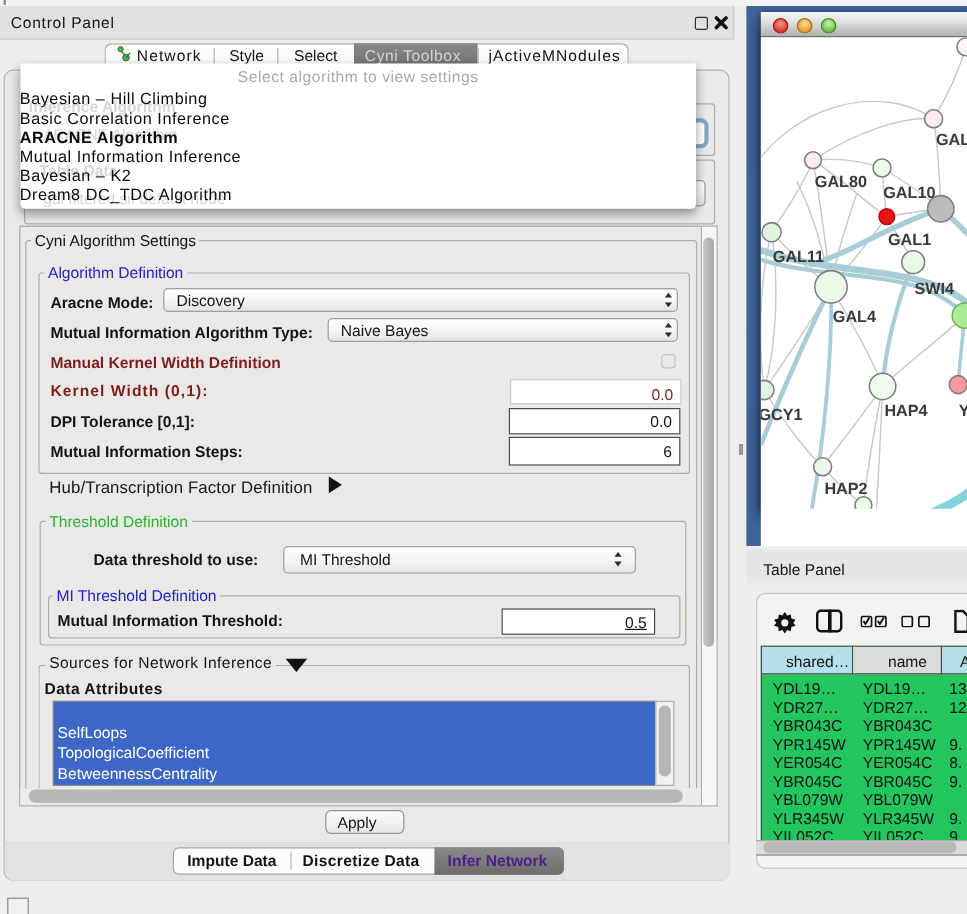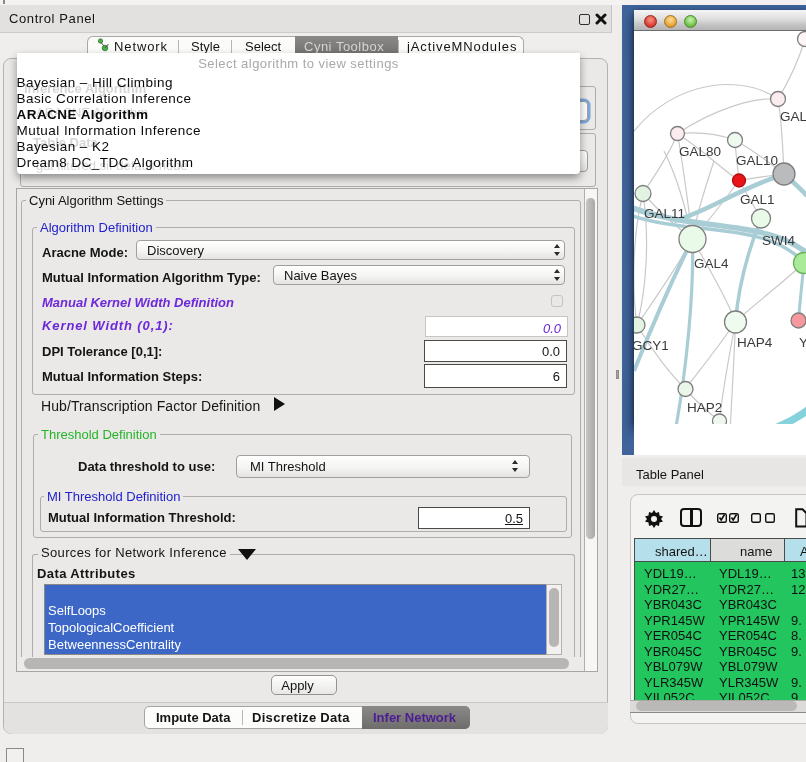--- a/index.html
+++ b/index.html
@@ -1,20 +1,20 @@
 <!DOCTYPE html>
 <html><head>
 <meta charset="utf-8">
 <style>
 html,body{margin:0;padding:0;}
 body{width:806px;height:762px;overflow:hidden;background:#efeeec;font-family:"Liberation Sans",sans-serif;position:relative;}
 .ab{position:absolute;}
 .t13{font-size:13px;line-height:14px;color:#141414;white-space:nowrap;}
 .b{font-weight:bold;}
-.gray{color:#6d28d9;font-style:italic;}
+.gray{color:#7f1d1d;}
 .grp{border:1px solid #aeadab;border-radius:3px;}
 .gtitle{background:#eae9e7;padding:0 3px;line-height:13px;}
 .combo{background:linear-gradient(#ffffff, #f4f4f2 55%, #e4e3e1);border:1px solid #a09f9d;border-radius:4px;box-sizing:border-box;}
 .inp{background:#fff;box-sizing:border-box;text-align:right;}
 .arr{position:absolute;width:9px;height:12px;}
 .arr:before{content:"";position:absolute;left:1px;top:0;border-left:3.5px solid transparent;border-right:3.5px solid transparent;border-bottom:4.5px solid #2a2a28;}
 .arr:after{content:"";position:absolute;left:1px;bottom:0;border-left:3.5px solid transparent;border-right:3.5px solid transparent;border-top:4.5px solid #2a2a28;}
 </style>
 </head>
 <body>
@@ -104,21 +104,21 @@
 <div class="ab t13 gtitle" style="left:38px;top:428px;color:#27b42b;">Threshold Definition</div>
 
 <div class="ab t13 b" style="left:78px;top:460px;">Data threshold to use:</div>
 <div class="ab combo" style="left:236px;top:455px;width:294px;height:23px;"></div>
 <div class="ab t13" style="left:250px;top:460px;">MI Threshold</div>
 <div class="arr" style="left:511px;top:460px;"></div>
 
 <div class="ab grp" style="left:40px;top:496px;width:527px;height:36px;box-sizing:border-box;"></div>
 <div class="ab t13 gtitle" style="left:44px;top:490px;color:#2121ce;">MI Threshold Definition</div>
 <div class="ab t13 b" style="left:48px;top:511px;">Mutual Information Threshold:</div>
-<div class="ab inp t13" style="left:418px;top:507px;width:112px;height:22px;border:1.5px solid #4a4a48;padding:4px 6px 0 0;text-decoration:underline;">0.5</div>
+<div class="ab inp t13" style="left:418px;top:507px;width:128px;height:22px;border:1.5px solid #4a4a48;padding:4px 6px 0 0;text-decoration:underline;">0.5</div>
 
 <div class="ab" style="left:32px;top:554px;width:543px;height:117px;border:1px solid #aeadab;border-bottom:none;border-radius:3px 3px 0 0;box-sizing:border-box;"></div>
 <div class="ab t13 gtitle" style="left:38px;top:546px;letter-spacing:0.35px;">Sources for Network Inference</div>
 <div class="ab" style="left:238px;top:549px;width:0;height:0;border-top:11px solid #111;border-left:9px solid transparent;border-right:9px solid transparent;"></div>
 <div class="ab t13 b" style="left:37px;top:567px;letter-spacing:0.4px;">Data Attributes</div>
 
 <div class="ab" style="left:44px;top:584px;width:503px;height:71px;background:#3c67c6;border:1px solid #8a8988;box-sizing:border-box;"></div>
 <div class="ab" style="left:48px;top:586px;font-size:13px;line-height:17px;color:#fff;white-space:nowrap;margin-top:16px;">SelfLoops<br>TopologicalCoefficient<br>BetweennessCentrality<br>gal4RGexp</div>
 <div class="ab" style="left:546px;top:584px;width:16px;height:71px;background:#f2f1ef;border:1px solid #b1b0ae;box-sizing:border-box;"></div>
 <div class="ab" style="left:549px;top:588px;width:10px;height:59px;background:#b7b6b4;border-radius:5px;"></div>
@@ -143,21 +143,21 @@
 
 <div class="ab" style="left:615.5px;top:370px;width:3px;height:9px;background:#a8a7a5;border:1px solid #8e8d8b;box-sizing:border-box;"></div>
 
 <div class="ab" style="left:622px;top:5px;width:184px;height:450px;background:linear-gradient(#3f659c,#42689f 60%,#3e649b);"></div>
 <div class="ab" style="left:634px;top:10px;width:172px;height:414px;box-shadow:0 7px 12px rgba(5,10,30,0.65), 0 2px 5px rgba(5,10,30,0.5);"></div>
 <div class="ab" style="left:634px;top:10px;width:172px;height:21px;background:linear-gradient(#f3f3f3 5%,#dedede 45%,#c3c3c3 75%,#b4b4b4);border-bottom:1px solid #6e6e6e;box-sizing:border-box;"></div>
 <div class="ab" style="left:643.5px;top:15px;width:11px;height:11px;border-radius:50%;background:radial-gradient(circle at 50% 35%, #f08478 15%, #dc4338 60%, #b02a22);border:0.5px solid #9a2018;"></div>
 <div class="ab" style="left:663.5px;top:15px;width:11px;height:11px;border-radius:50%;background:radial-gradient(circle at 50% 35%, #f6d388 15%, #e9a63b 60%, #c07d1e);border:0.5px solid #a8701a;"></div>
 <div class="ab" style="left:683.5px;top:15px;width:11px;height:11px;border-radius:50%;background:radial-gradient(circle at 50% 35%, #b8e89a 15%, #78c64f 60%, #4f9a2e);border:0.5px solid #468a28;"></div>
 
-<div class="ab" style="left:634px;top:31px;width:172px;height:481px;background:#fff;overflow:hidden;">
+<div class="ab" style="left:634px;top:31px;width:172px;height:481px;background:#fff;overflow:hidden;font-weight:bold;">
 <svg width="172" height="393" viewBox="0 0 172 393" style="position:absolute;left:0;top:0;">
   <g fill="none" stroke="#c9c9c9" stroke-width="1.2">
     <path d="M-10 115 C 25 55, 100 38, 144 68"></path>
     <path d="M43.5 102.5 C 80 78, 120 66, 144 68"></path>
     <path d="M144 68 C 158 45, 166 25, 171 8"></path>
     <path d="M144 68 C 148 92, 149 120, 150 143"></path>
     <path d="M43.5 102.5 C 70 100, 90 105, 101 109"></path>
     <path d="M43.5 102.5 C 70 120, 90 140, 105 149.5"></path>
     <path d="M43.5 102.5 C 50 140, 55 180, 58.5 208"></path>
     <path d="M43.5 102.5 C 35 125, 18 148, 9 162.5"></path>

